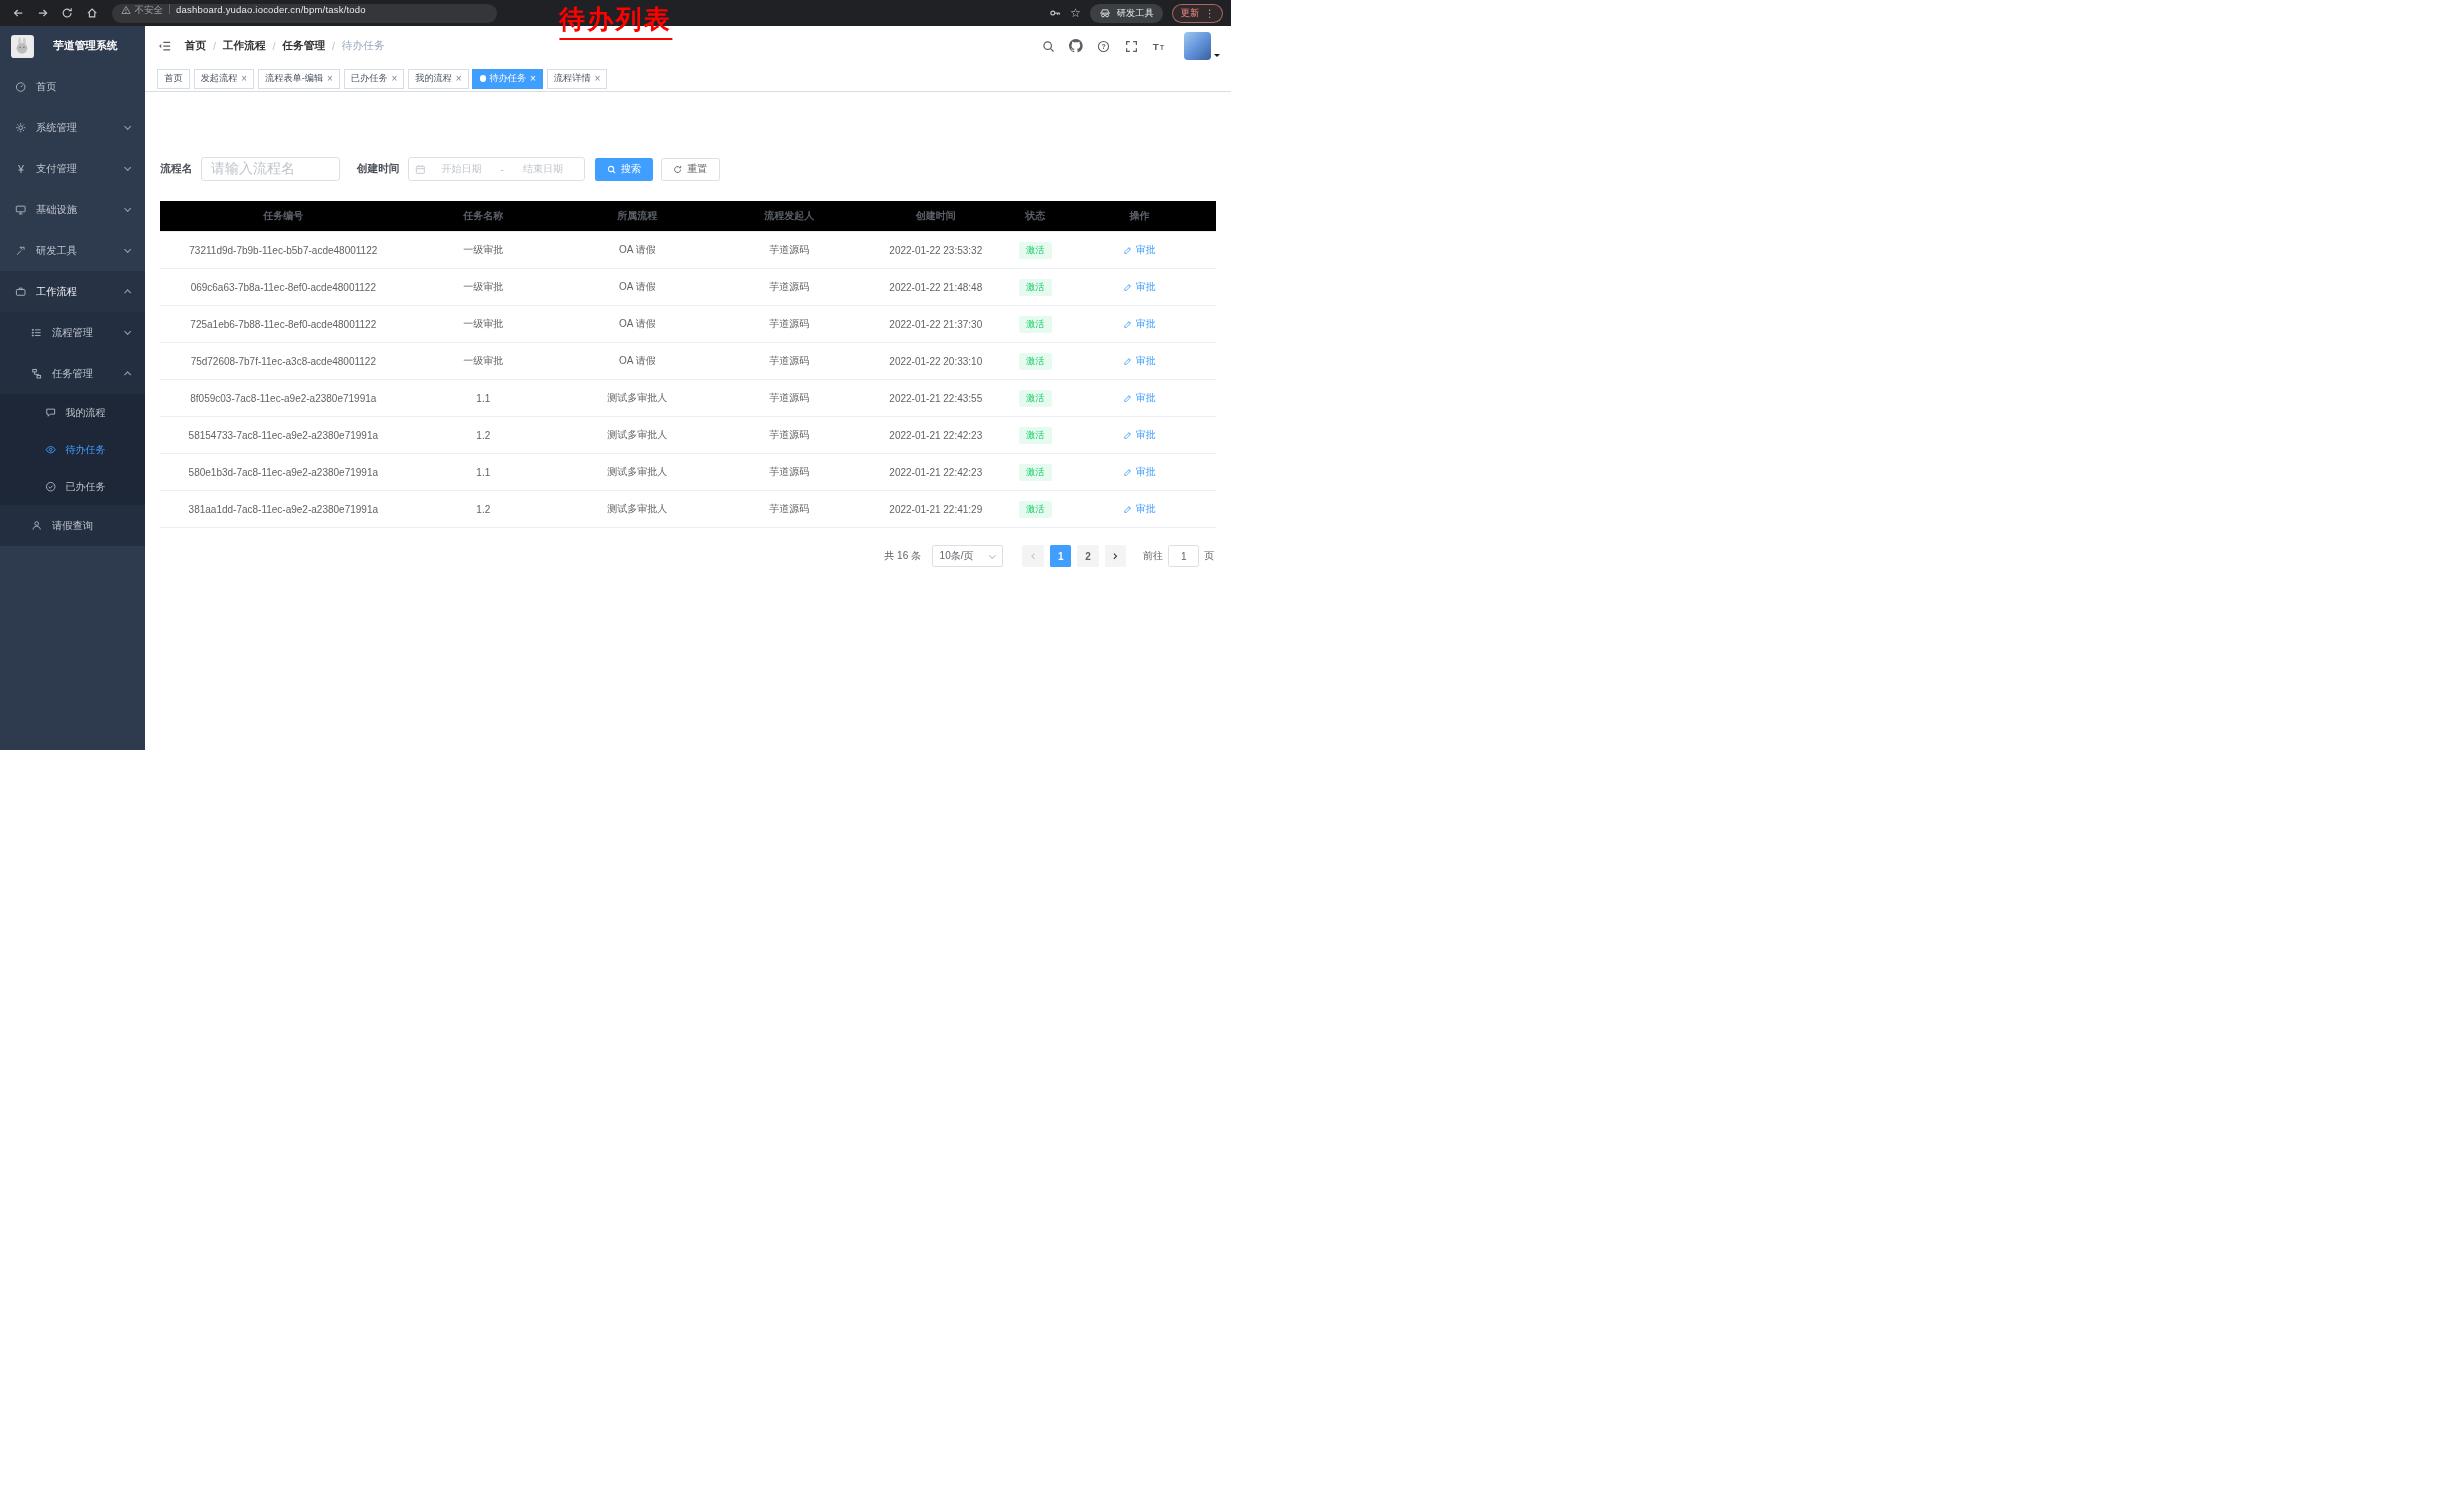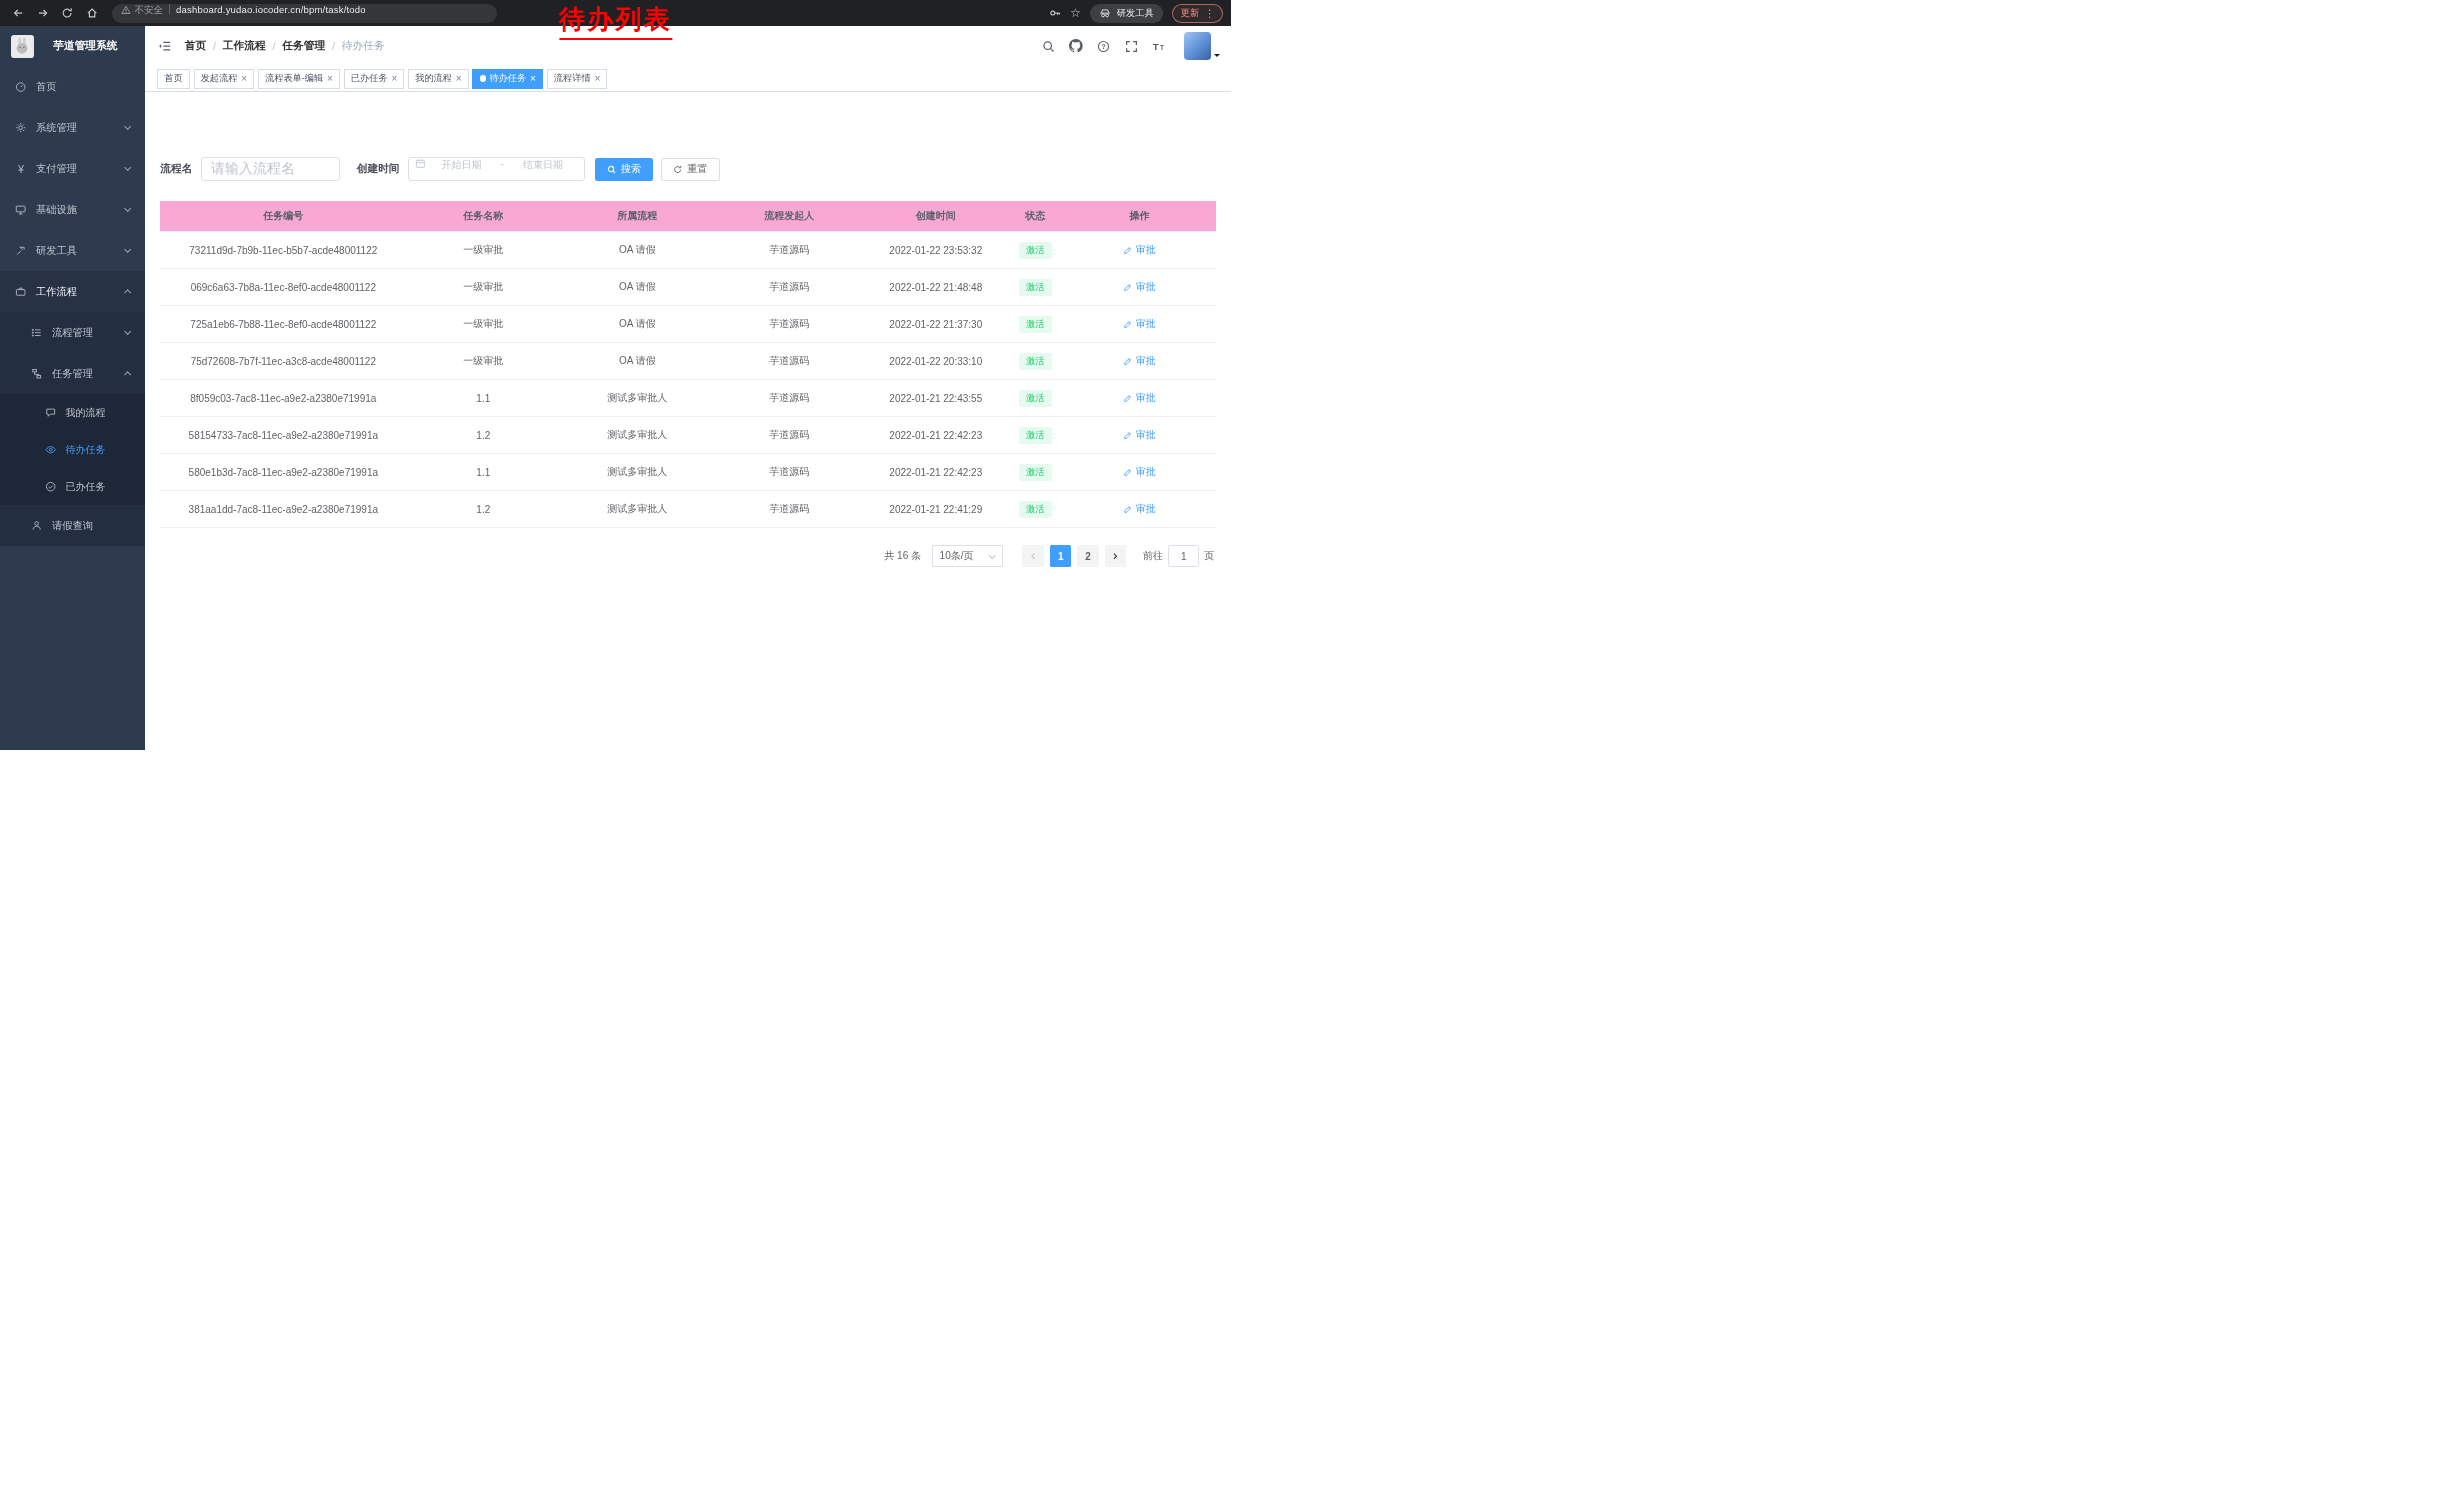--- a/index.html
+++ b/index.html
@@ -74,30 +74,30 @@
   .tab.active .tab-close { color:#fff; }
   .tab-dot { width:6.1px; height:6.1px; border-radius:50%; background:#fff; }
 
   
   .content { padding:17px 15.3px 0 15.3px; flex:1; display:flex; flex-direction:column;}
   .filter-row { display:flex; align-items:center; margin-bottom:20px;margin-top:48px; }
   .f-label { font-size:10.7px; color:#4c5058; font-weight:bold; margin-right:8.4px;}
   .f-label.second { margin-left:17px; }
   .input-name { width:139px; height:24.4px; border:0.8px solid #dcdfe6; border-radius:3.1px; padding:0 9.2px; font-size:14px; color:#606266; outline:none; font-family:Liberation Serif, serif;}
   .input-name::placeholder { color:#bfc4cc; }
-  .date-range { width:177px; height:24.4px; border:0.8px solid #dcdfe6; border-radius:3.1px; display:flex; gap:1px; padding:0 6px; cursor:pointer;}
+  .date-range { width:177px; height:24.4px; border:0.8px solid #dcdfe6; border-radius:3.1px; display:flex; align-items:center; gap:1px; padding:0 6px; cursor:pointer;}
   .date-range .ph { color:#bfc4cc; font-size:10px; flex:1; text-align:center;}
   .date-range .sep { color:#bfc4cc; font-size:10px; padding:0 3.1px;}
   .btn { height:23px; border-radius:2.3px; display:flex; align-items:center; gap:4.6px; font-size:10px; padding:0 11.4px; cursor:pointer; border:0.8px solid transparent; font-family:inherit;}
   .btn-search { background:#409eff; color:#fff; margin-left:10px;}
   .btn-reset { background:#fff; color:#606266; border-color:#dcdfe6; margin-left:7.6px;}
 
   
   table.grid { width:100%; border-collapse:collapse; table-layout:fixed; }
-  .grid th { background:#f9a8d4; color:#5b6068; font-size:10px; font-weight:bold; height:30.5px; text-align:center; border-bottom:0.8px solid #ebeef5;}
+  .grid th { background:#000000; color:#5b6068; font-size:10px; font-weight:bold; height:30.5px; text-align:center; border-bottom:0.8px solid #ebeef5;}
   .grid td { height:37px; font-size:10px; color:#606266; text-align:center; border-bottom:0.8px solid #ebeef5; overflow:hidden; white-space:nowrap;}
   .badge-active { display:inline-block; background:#e7faf0; color:#13ce66; font-size:9.2px; line-height:1; padding:3.8px 7.6px; border-radius:2.3px;}
   .approve-link { color:#409eff; display:inline-flex; align-items:center; gap:3.1px; cursor:pointer; font-size:10px;}
 
   
   .pagination { display:flex; align-items:center; justify-content:flex-end; gap:6.1px; margin:17px 1.5px 0 0; font-size:10px; color:#606266;}
   .pg-total { margin-right:4.6px; }
   .page-size { width:71px; height:21.4px; border:0.8px solid #dcdfe6; border-radius:2px; display:flex; align-items:center; justify-content:space-between; padding:0 6.9px; cursor:pointer; margin-right:13.7px;}
   .ps-caret { width:4.6px; height:4.6px; border-right:1px solid #b6bac2; border-bottom:1px solid #b6bac2; transform:rotate(45deg); margin-top:-2.3px;}
   .pg-btn { min-width:21.4px; height:21.4px; padding:0 3.1px; background:#f4f4f5; border-radius:1.5px; display:flex; align-items:center; justify-content:center; cursor:pointer; color:#606266; font-weight:bold;}

